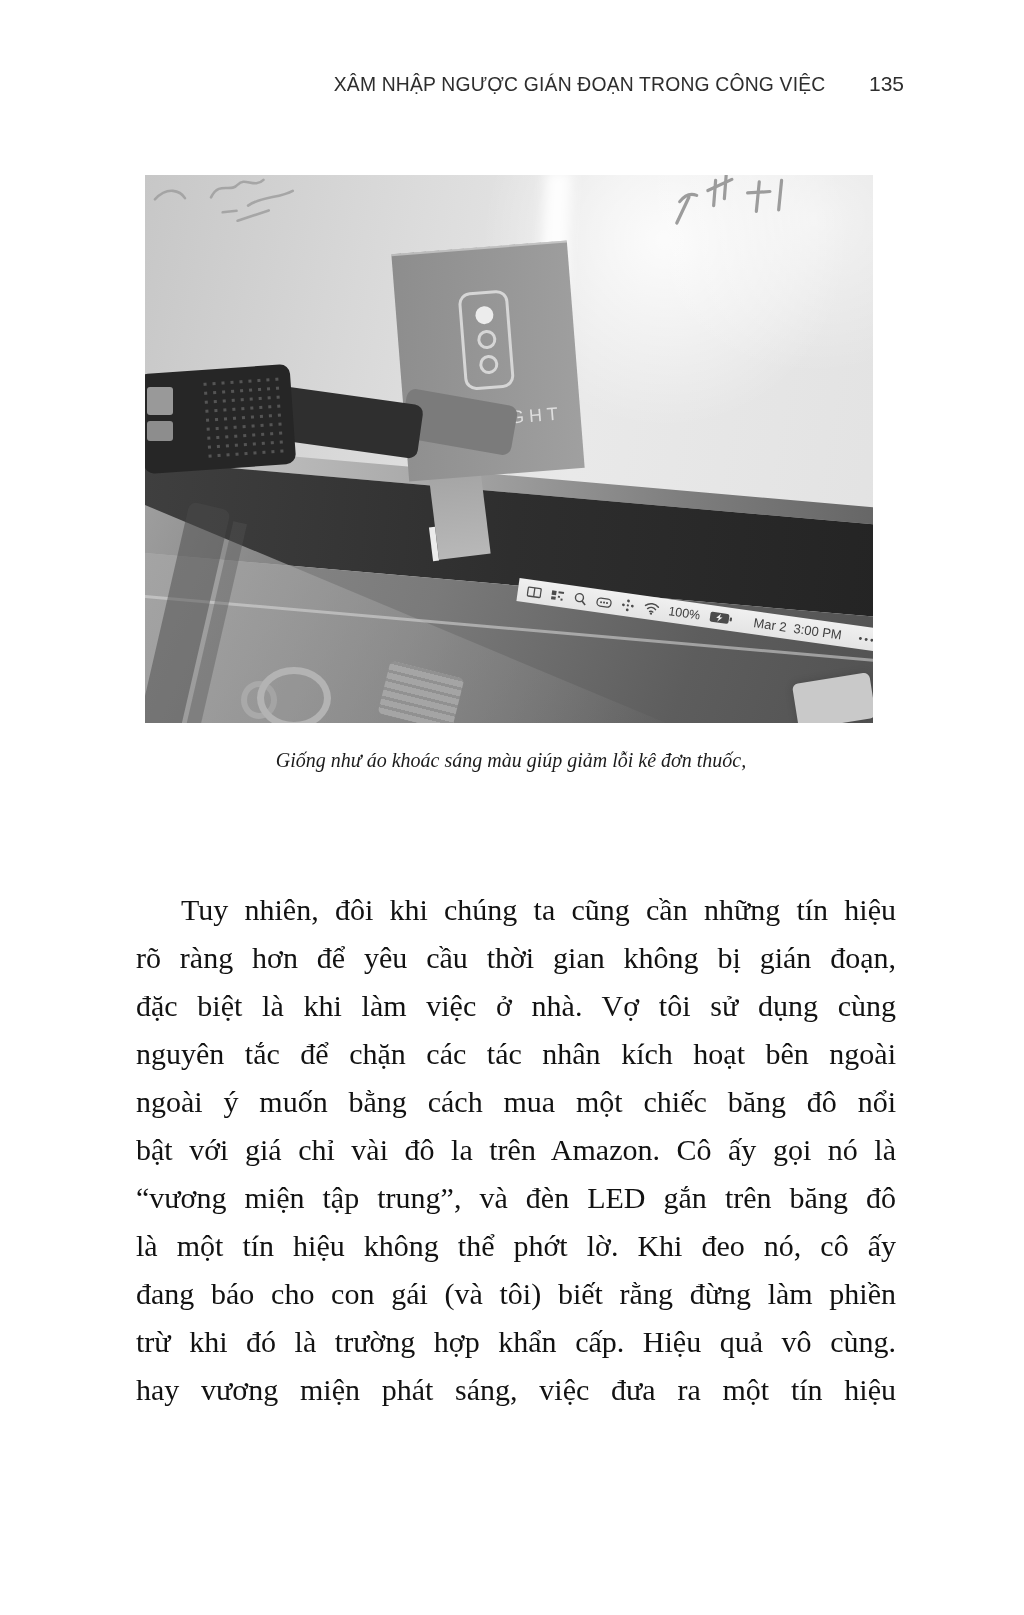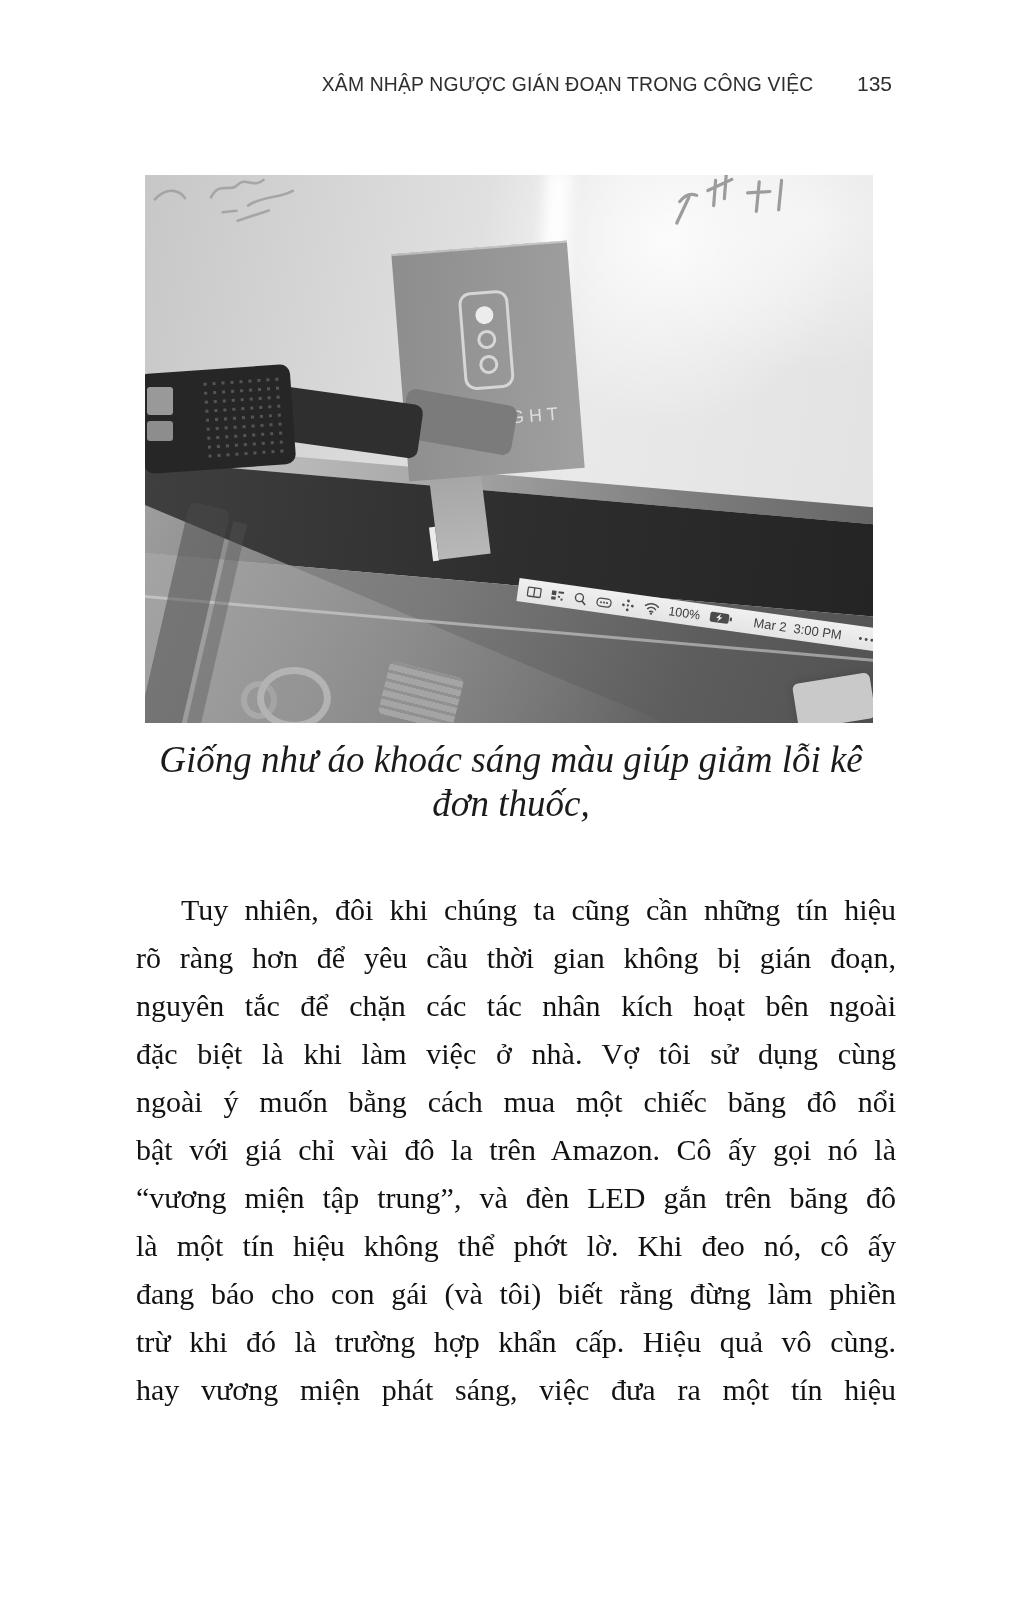--- a/index.html
+++ b/index.html
@@ -3,21 +3,21 @@
 <meta charset="utf-8">
 <style>
   html,body{margin:0;padding:0;}
   body{
     width:1024px;height:1615px;background:#ffffff;position:relative;
     font-family:"Liberation Serif","DejaVu Serif",serif;color:#141414;
     overflow:hidden;
   }
   
   .running-head{
-    position:absolute;top:72px;left:136px;width:756px;
+    position:absolute;top:72px;left:148px;width:756px;
     display:flex;justify-content:flex-end;align-items:baseline;gap:44px;
     font-family:"Liberation Sans","DejaVu Sans",sans-serif;
     font-size:21px;color:#2e2e2e;white-space:nowrap;
   }
   .running-head .rh-title{display:inline-block;transform:scaleX(.92);transform-origin:right center;letter-spacing:.2px;}
   
   .photo{
     position:absolute;left:145px;top:175px;width:728px;height:548px;
     overflow:hidden;background:linear-gradient(100deg,#c7c7c7 0%,#d8d8d8 28%,#e9e9e9 58%,#e2e2e2 100%);
   }
@@ -87,21 +87,21 @@
   .cam-grill{left:62px;top:10px;width:80px;height:80px;
     background-image:radial-gradient(circle,#555 1.6px,transparent 1.8px);background-size:9px 9px;}
   .cam-tab1{left:2px;top:212px;width:26px;height:28px;background:#999;border-radius:3px;z-index:8;}
   .cam-tab2{left:2px;top:246px;width:26px;height:20px;background:#8d8d8d;border-radius:3px;z-index:8;}
   .cam-mount{left:258px;top:222px;width:112px;height:50px;background:#7b7b7b;border-radius:9px;
     transform:rotate(10deg);z-index:6;}
   .cam-arm{left:124px;top:220px;width:152px;height:54px;background:#2f2f2f;border-radius:9px;
     transform:rotate(8deg);z-index:7;}
   
   .caption{position:absolute;top:738px;left:128px;width:766px;text-align:center;
-    font-style:italic;font-size:37px;line-height:44px;color:#1b1b1b;}
+    font-style:italic;font-size:20px;line-height:44px;color:#1b1b1b;}
   
   .bodytext{position:absolute;top:886px;left:136px;width:760px;font-size:30px;line-height:48px;color:#121212;}
   .line{text-align:justify;text-align-last:justify;}
   .line.indent{text-indent:45px;}
   .mb-icon{display:inline-block;}
 </style>
 </head>
 <body>
 
 <div class="running-head">
@@ -218,22 +218,22 @@
   <div class="cam-tab2"></div>
 </div>
 
 <div class="caption">
   <div>Giống như áo khoác sáng màu giúp giảm lỗi kê đơn thuốc,</div>
 </div>
 
 <div class="bodytext">
   <div class="line indent">Tuy nhiên, đôi khi chúng ta cũng cần những tín hiệu</div>
   <div class="line">rõ ràng hơn để yêu cầu thời gian không bị gián đoạn,</div>
+  <div class="line">đặc biệt là khi làm việc ở nhà. Vợ tôi sử dụng cùng</div>
   <div class="line">nguyên tắc để chặn các tác nhân kích hoạt bên ngoài</div>
-  <div class="line">đặc biệt là khi làm việc ở nhà. Vợ tôi sử dụng cùng</div>
   <div class="line">ngoài ý muốn bằng cách mua một chiếc băng đô nổi</div>
   <div class="line">bật với giá chỉ vài đô la trên Amazon. Cô ấy gọi nó là</div>
   <div class="line">“vương miện tập trung”, và đèn LED gắn trên băng đô</div>
   <div class="line">là một tín hiệu không thể phớt lờ. Khi đeo nó, cô ấy</div>
   <div class="line">đang báo cho con gái (và tôi) biết rằng đừng làm phiền</div>
   <div class="line">trừ khi đó là trường hợp khẩn cấp. Hiệu quả vô cùng.</div>
   <div class="line">hay vương miện phát sáng, việc đưa ra một tín hiệu</div>
 </div>
 
 </body></html>

